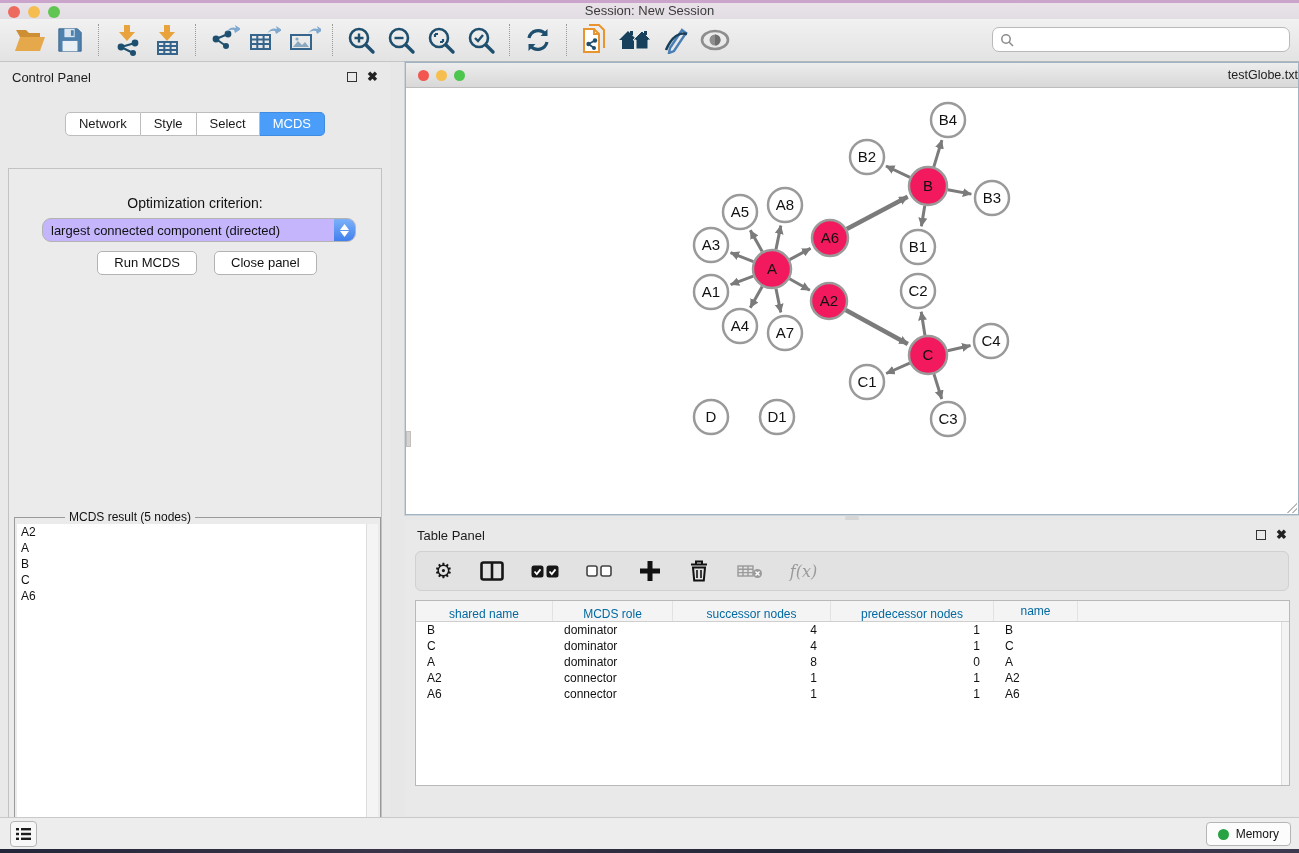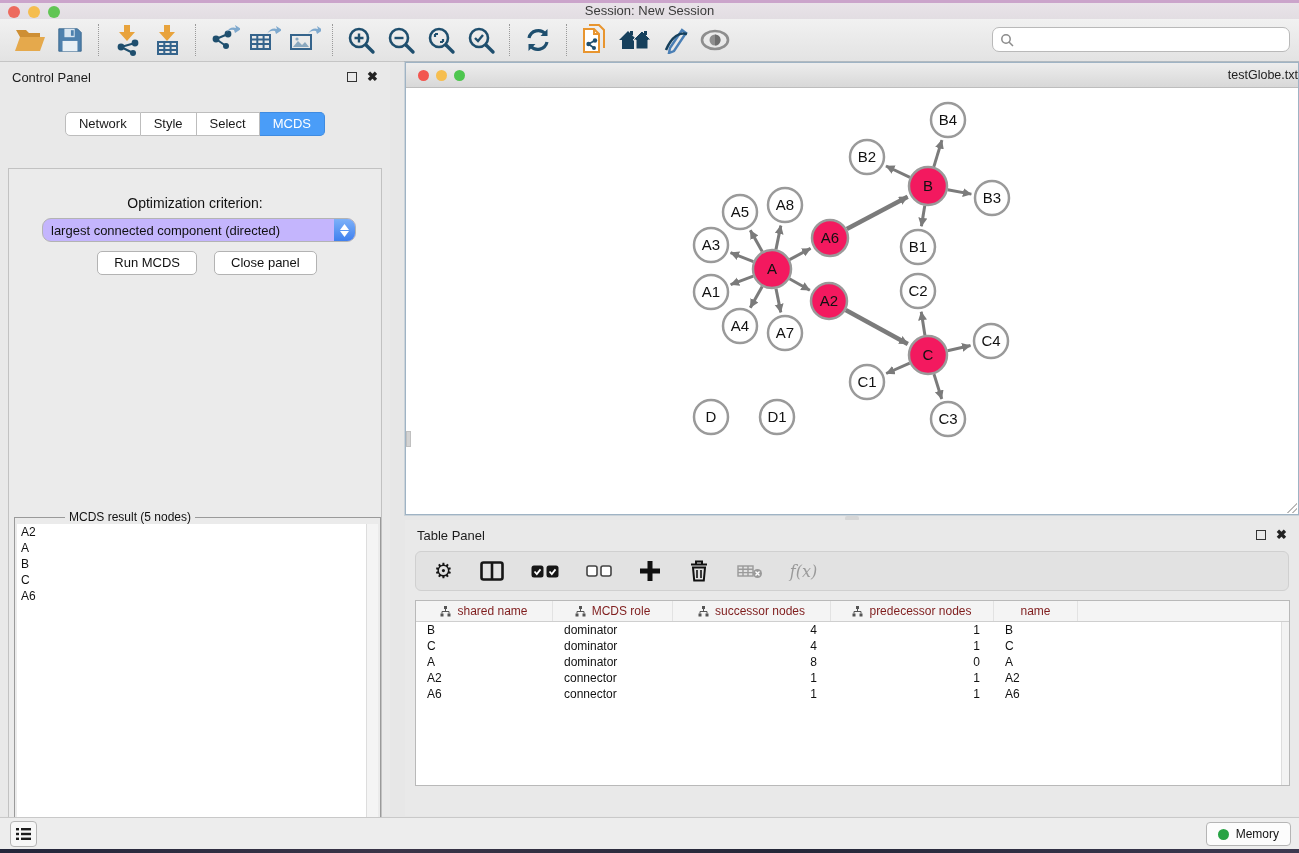--- a/index.html
+++ b/index.html
@@ -76,22 +76,22 @@
   
   .table-panel { left:405px; top:520px; width:894px; height:296px; background:#E9E9E9; }
   .tp-toolbar { position:absolute; left:10px; top:31px; width:874px; height:40px; background:#E2E2E2;
     border:1px solid #D0D0D0; border-radius:6px; display:flex; align-items:center; padding-left:18px; gap:27px; }
   .tp-btn { display:flex; align-items:center; justify-content:center; cursor:default; }
   .gear-glyph { font-size:21px; color:#161616; line-height:20px; }
   .fx { font-family:"DejaVu Serif", serif; font-style:italic; font-size:16px; color:#9a9a9a; }
 
   .data-table { left:10px; top:80px; width:875px; height:186px; background:#fff; border:1px solid #B9B9B9; overflow:hidden; }
   .thead { display:flex; height:21px; background:#F4F4F4; border-bottom:1px solid #CFCFCF; }
-  .th { display:flex; align-items:center; justify-content:center; gap:6px; font-size:12px; color:#7f1d1d;
-    border-right:1px solid #E2E2E2; height:100%; }
+  .th { display:flex; align-items:center; justify-content:center; gap:6px; font-size:12px; color:#0369a1;
+    border-right:1px solid #E2E2E2; height:100%;flex-direction:column; }
   .trow { display:flex; height:16px; align-items:center; }
   .td { font-size:12px; color:#111; white-space:nowrap; overflow:hidden; }
   .td.left { text-align:left; padding-left:11px; }
   .td.right { text-align:right; padding-right:14px; }
   .tbl-scroll { position:absolute; right:0; top:21px; bottom:0; width:8px; background:#F3F3F3; border-left:1px solid #DEDEDE; }
 
   .bottom-tabs { left:0; top:267px; width:894px; display:flex; justify-content:center; }
 
   
   .statusbar { left:0; top:817px; width:1299px; height:32px; background:#EDEDED; border-top:1px solid #C9C9C9; }

